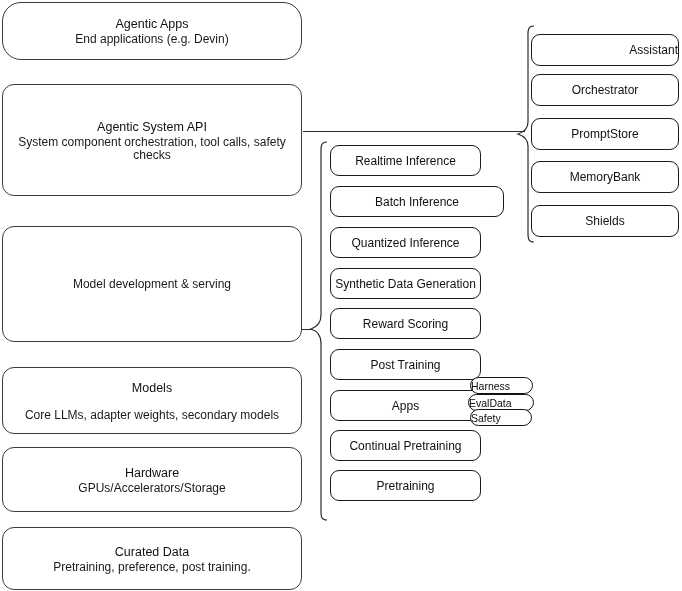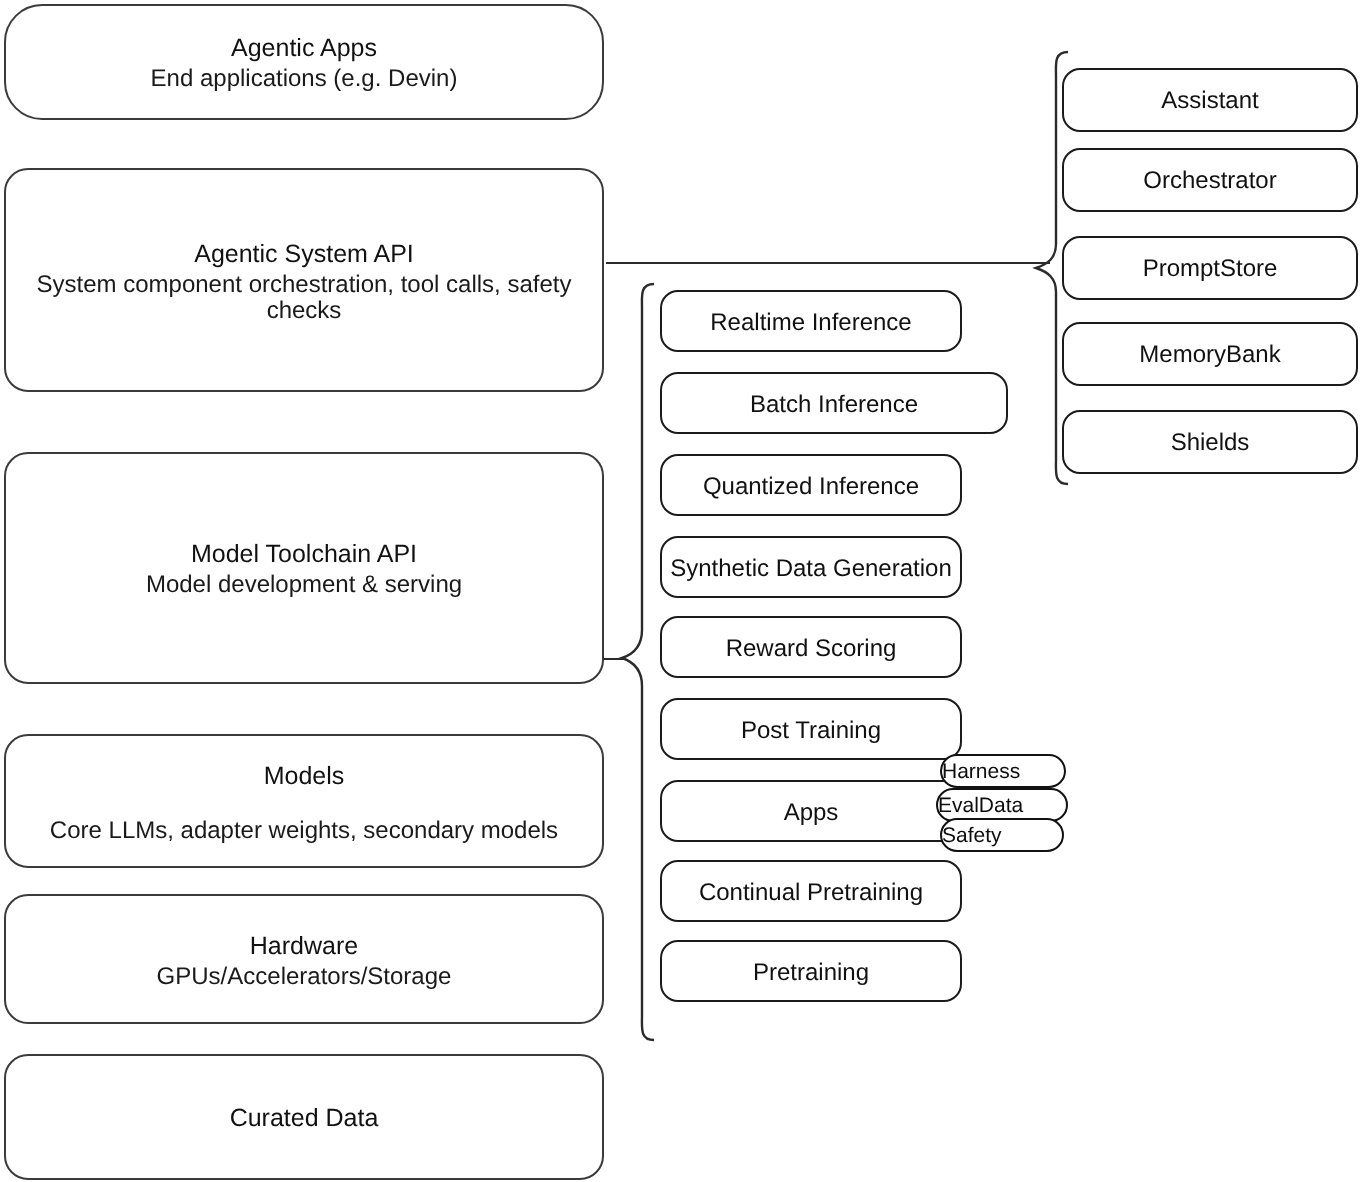--- a/index.html
+++ b/index.html
@@ -93,36 +93,36 @@
     <div class="layer-title">Agentic Apps</div>
     <div class="layer-sub">End applications (e.g. Devin)</div>
   </div>
 
   <div class="layer-box" style="left:2px; top:84px; width:300px; height:112px;">
     <div class="layer-title">Agentic System API</div>
     <div class="layer-sub">System component orchestration, tool calls, safety checks</div>
   </div>
 
   <div class="layer-box" style="left:2px; top:226px; width:300px; height:116px;">
-    <div class="layer-title">Model Toolchain API</div>
     <div class="layer-sub">Model development &amp; serving</div>
   </div>
 
   <div class="layer-box" style="left:2px; top:367px; width:300px; height:67px;gap:12px;">
     <div class="layer-title">Models</div>
     <div class="layer-sub">Core LLMs, adapter weights, secondary models</div>
   </div>
 
   <div class="layer-box" style="left:2px; top:447px; width:300px; height:65px;">
     <div class="layer-title">Hardware</div>
     <div class="layer-sub">GPUs/Accelerators/Storage</div>
   </div>
 
   <div class="layer-box" style="left:2px; top:527px; width:300px; height:63px;">
     <div class="layer-title">Curated Data</div>
+    <div class="layer-sub">Pretraining, preference, post training.</div>
   </div>
 
   <div class="connector" style="left:303px; top:131px; width:222px; height:1.2px;"></div>
 
   <svg class="brace-svg" style="left:300px; top:140px;" width="30" height="382" viewBox="0 0 30 382">
     <path d="M 27 2 C 20 2, 21 8, 21 14 L 21 175 C 21 183, 17 187, 11 189 C 17 191, 21 195, 21 203 L 21 368 C 21 374, 20 380, 27 380"></path>
   </svg>
 
   <div class="connector" style="left:302px; top:329px; width:10px; height:1.2px;"></div>
 
@@ -161,21 +161,21 @@
     <span>EvalData</span>
   </div>
   <div class="mini-pill" style="left:470px; top:409px; width:62px; height:17px;">
     <span>Safety</span>
   </div>
 
   <svg class="brace-svg" style="left:513px; top:24px;" width="24" height="220" viewBox="0 0 24 220">
     <path d="M 21 2 C 14 2, 15 8, 15 14 L 15 98 C 15 105, 11 108, 5 110 C 11 112, 15 115, 15 122 L 15 206 C 15 212, 14 218, 21 218"></path>
   </svg>
 
-  <div class="pill-box" style="left:531px; top:34px; width:148px; height:32px;">
+  <div class="pill-box" style="left:531px; top:34px; width:148px; height:32px;justify-content:flex-end;">
     <span>Assistant</span>
   </div>
   <div class="pill-box" style="left:531px; top:74px; width:148px; height:32px;">
     <span>Orchestrator</span>
   </div>
   <div class="pill-box" style="left:531px; top:118px; width:148px; height:32px;">
     <span>PromptStore</span>
   </div>
   <div class="pill-box" style="left:531px; top:161px; width:148px; height:32px;">
     <span>MemoryBank</span>

